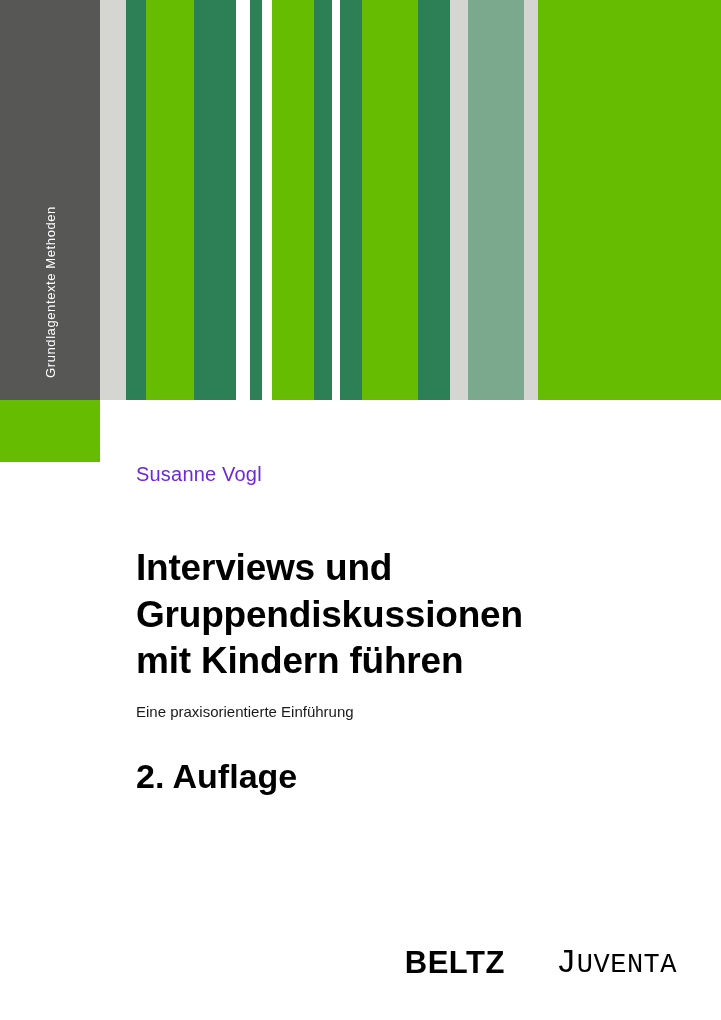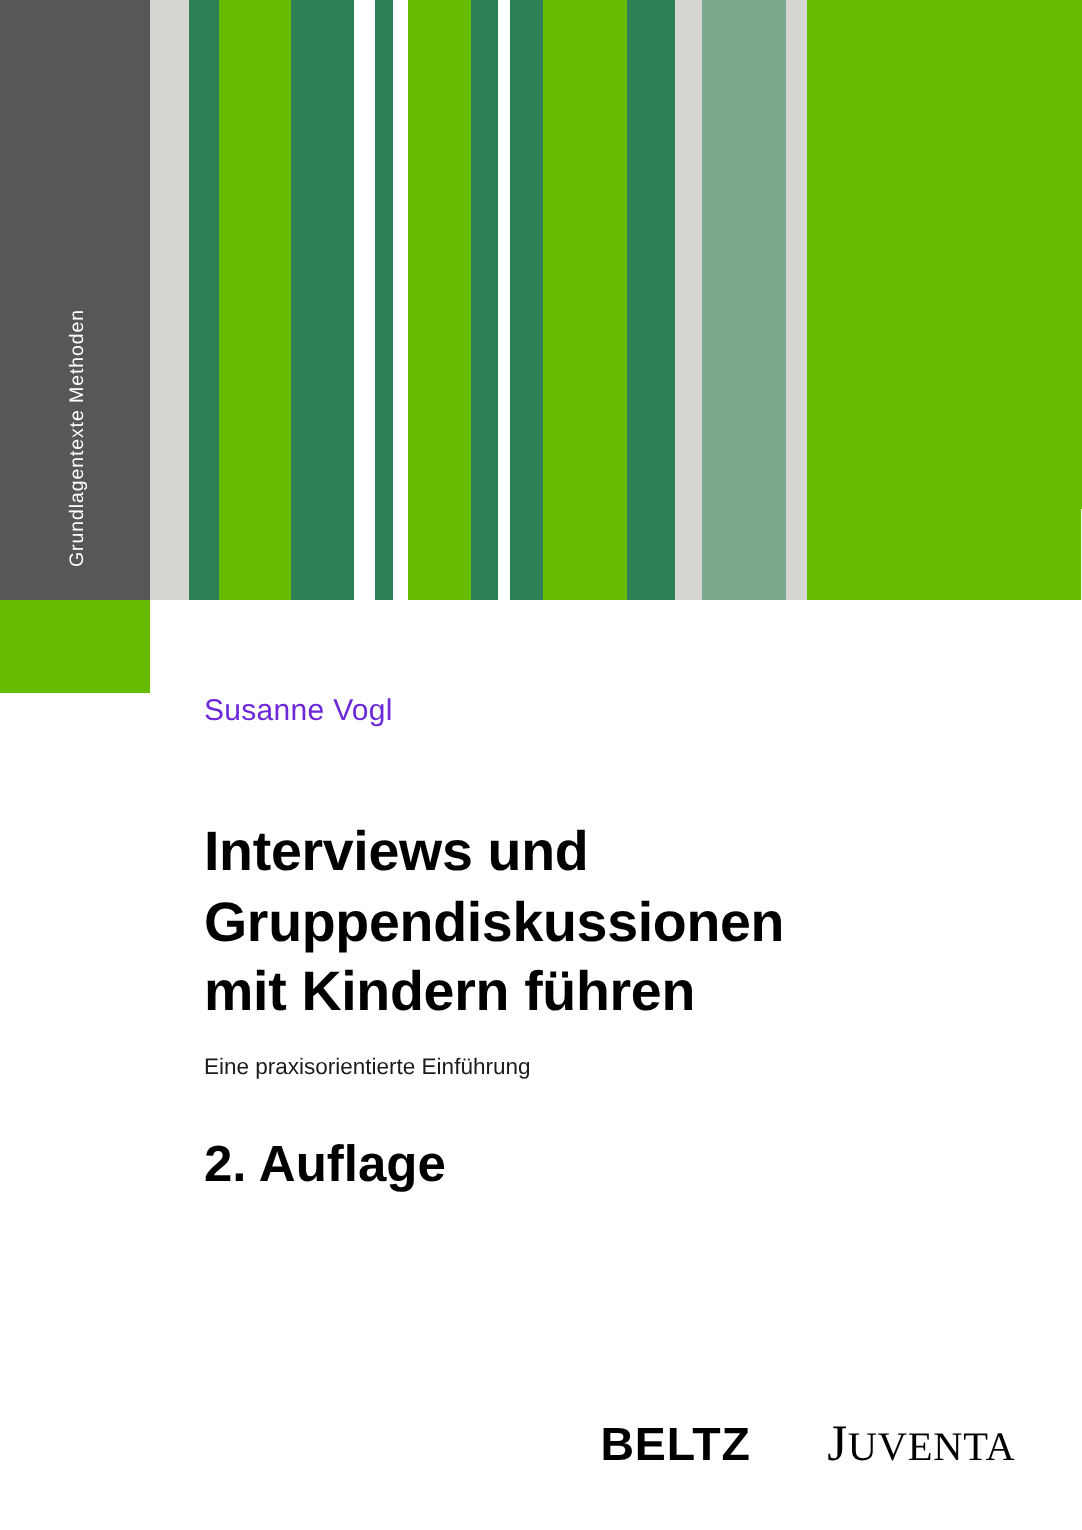--- a/index.html
+++ b/index.html
@@ -122,21 +122,21 @@
     gap: 42px;
   }
   .pub-beltz {
     font-family: "Liberation Sans", sans-serif;
     font-weight: bold;
     font-size: 31px;
     letter-spacing: 0.5px;
     color: #000000;
   }
   .pub-juventa {
-    font-family: Liberation Serif, serif;
+    font-family: Liberation Mono, monospace;
     font-size: 34px;
     letter-spacing: 0.5px;
     color: #000000;
     margin-left: 9px;
   }
   .pub-juventa .small-caps {
     font-size: 27px;
   }
 </style>
 </head>

